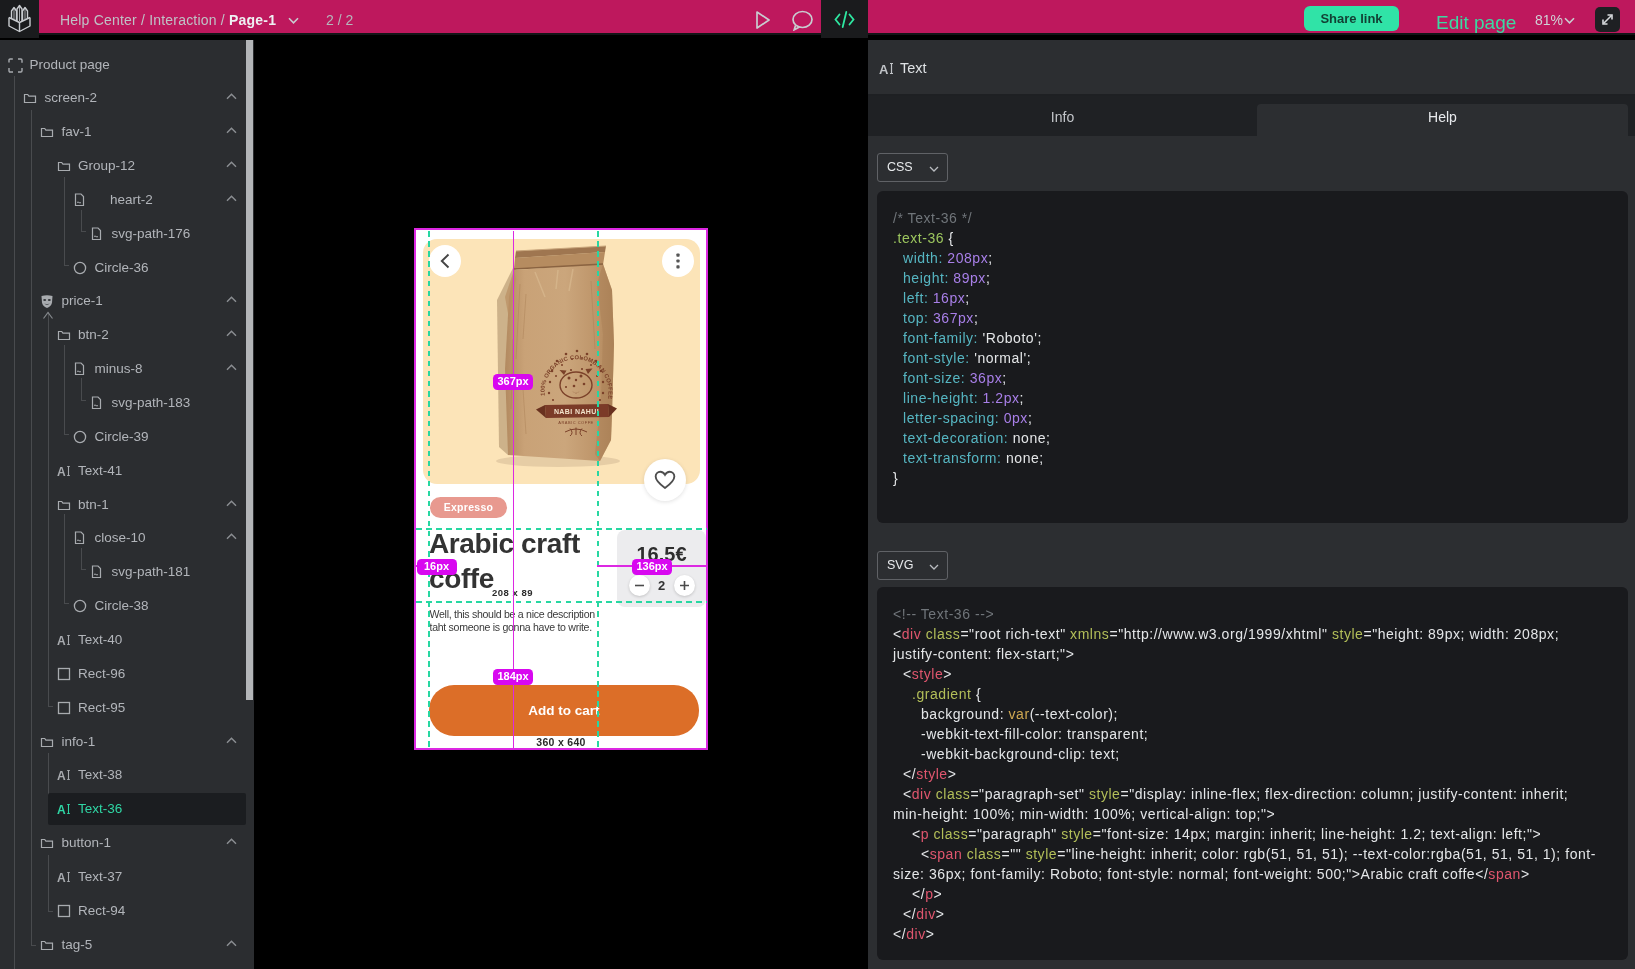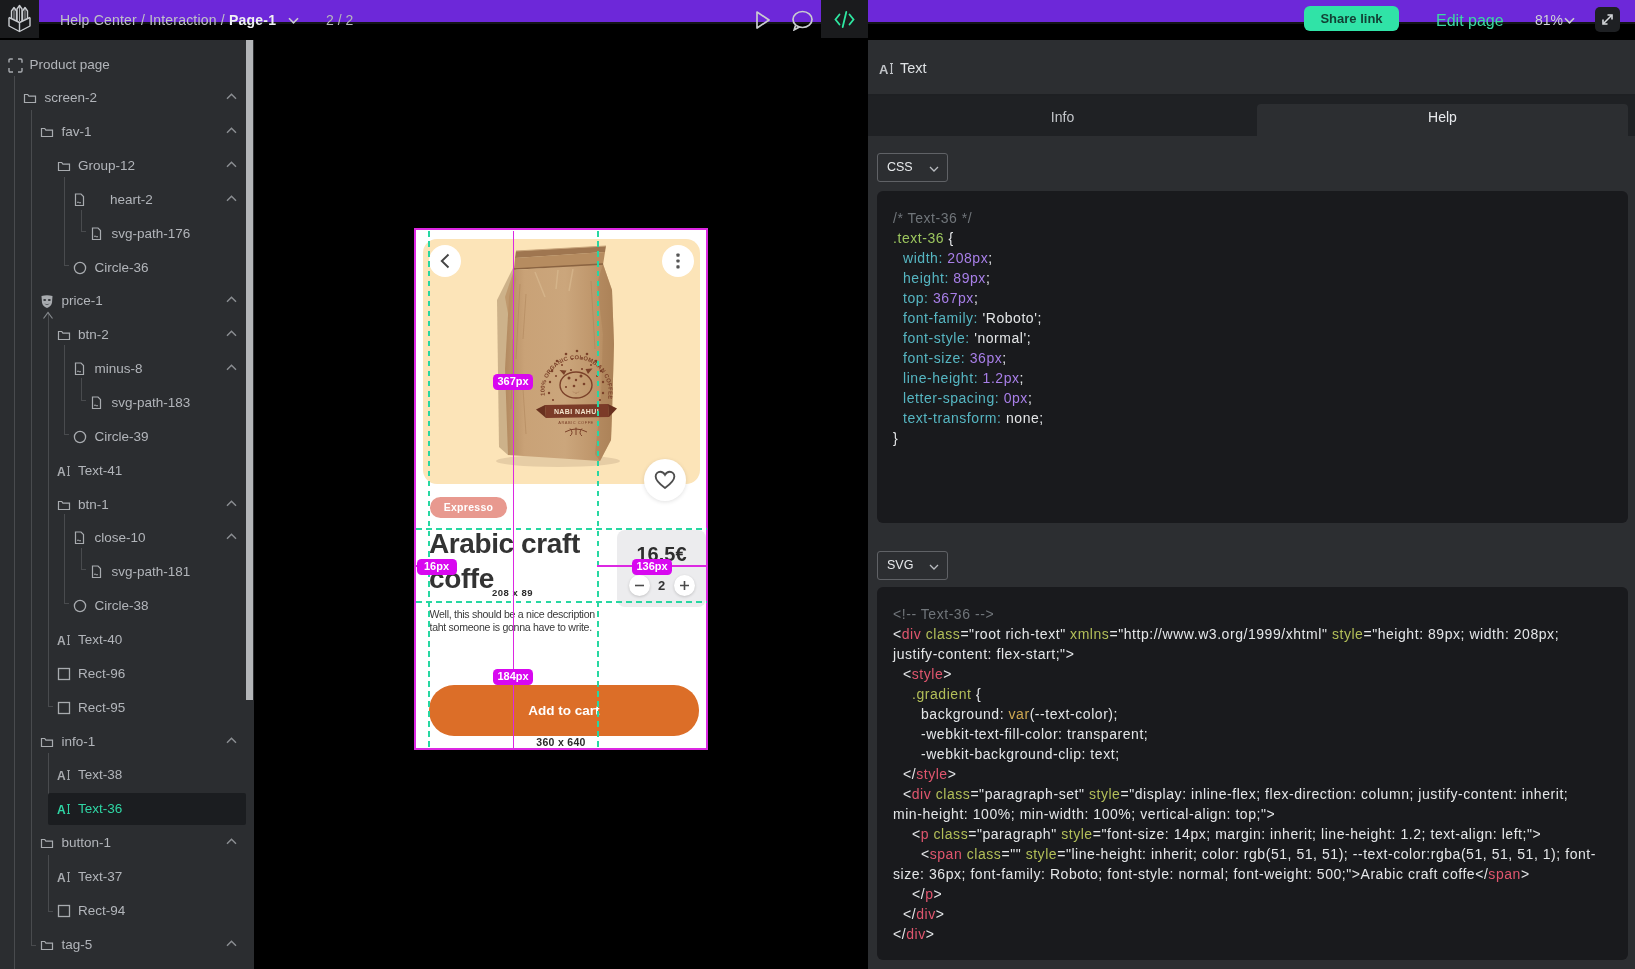--- a/index.html
+++ b/index.html
@@ -1,23 +1,23 @@
 <!DOCTYPE html>
 <html><head><meta charset="utf-8"><style>
 *{margin:0;padding:0;box-sizing:border-box}
 html,body{width:1635px;height:969px;overflow:hidden;background:#000;font-family:"Liberation Sans",sans-serif;-webkit-font-smoothing:antialiased}
-.topbar{position:absolute;left:0;top:0;width:1635px;height:24px;background:#6d28d9;border-bottom:2px solid #141517}
+.topbar{position:absolute;left:0;top:0;width:1635px;height:35px;background:#be185d;border-bottom:2px solid #141517}
 .topbar span{line-height:0}
 .logotile{position:absolute;left:0;top:0;width:39px;height:38px;background:#1a1b1d;display:flex;align-items:center;justify-content:center}
 .crumb{position:absolute;left:60px;top:12px;font-size:14px;color:#bfc2c6;letter-spacing:0.2px}
 .crumbb{color:#eef0f2;font-weight:bold}
 .pagecnt{position:absolute;left:326px;top:12px;font-size:14px;color:#b5b8bc}
 .codetile{position:absolute;left:821px;top:0;width:47px;height:38px;background:#1a1b1d;display:flex;align-items:center;justify-content:center}
 .sharebtn{position:absolute;left:1304px;top:6px;width:95px;height:25px;background:#30e3a7;border-radius:6px;color:#123f33;font-size:13px;font-weight:bold;text-align:center;line-height:25px}
-.editpage{position:absolute;left:1436px;top:12px;font-size:16px;color:#3bd9a2}
+.editpage{position:absolute;left:1436px;top:12px;font-size:19px;color:#3bd9a2}
 .zoomtxt{position:absolute;left:1535px;top:12px;font-size:14px;color:#cfd2d6}
 .exptile{position:absolute;left:1595px;top:7px;width:25px;height:25px;background:#1e2023;border-radius:5px;display:flex;align-items:center;justify-content:center}
 .sidebar{position:absolute;left:0;top:40px;width:254px;height:931px;background:#2b2d30;overflow:hidden}
 .tl{position:absolute;width:1px;background:#494b4e}
 .te{position:absolute;width:5px;height:1px;background:#494b4e}
 .sbar{position:absolute;left:246px;top:0;width:7px;height:660px;background:#b3b5b8}
 .selrow{position:absolute;left:48px;width:198px;height:32px;background:#1b1d20;border-radius:2px}
 .icon{position:absolute;width:15px;height:15px}
 .lbl{position:absolute;font-size:13.5px;color:#b2b5ba;white-space:nowrap}
 .lbl.sel{color:#2fd6a4}
@@ -453,26 +453,28 @@
       <span class="tabcodet">Help</span>
     </div>
 <div class="dd" style="top:113px">CSS<span class="ddc"><svg width="10" height="6" viewBox="0 0 10 6">
           <path d="M1 1 L5 5 L9 1" fill="none" stroke="#b9bcc0" stroke-width="1.3"></path>
         </svg></span></div>
 <div class="codeblk" style="top:151px;height:332px">
 <div class="cl" style="padding-left:0px"><span class="g">/* Text-36 */</span></div>
 <div class="cl" style="padding-left:0px"><span class="gr">.text-36</span><span class="w"> {</span></div>
 <div class="cl" style="padding-left:10px"><span class="c">width:</span><span class="w"> </span><span class="p">208px</span><span class="w">;</span></div>
 <div class="cl" style="padding-left:10px"><span class="c">height:</span><span class="w"> </span><span class="p">89px</span><span class="w">;</span></div>
+<div class="cl" style="padding-left:10px"><span class="c">left:</span><span class="w"> </span><span class="p">16px</span><span class="w">;</span></div>
 <div class="cl" style="padding-left:10px"><span class="c">top:</span><span class="w"> </span><span class="p">367px</span><span class="w">;</span></div>
 <div class="cl" style="padding-left:10px"><span class="c">font-family:</span><span class="w"> </span><span class="w">'Roboto'</span><span class="w">;</span></div>
 <div class="cl" style="padding-left:10px"><span class="c">font-style:</span><span class="w"> </span><span class="w">'normal'</span><span class="w">;</span></div>
 <div class="cl" style="padding-left:10px"><span class="c">font-size:</span><span class="w"> </span><span class="p">36px</span><span class="w">;</span></div>
 <div class="cl" style="padding-left:10px"><span class="c">line-height:</span><span class="w"> </span><span class="p">1.2px</span><span class="w">;</span></div>
 <div class="cl" style="padding-left:10px"><span class="c">letter-spacing:</span><span class="w"> </span><span class="p">0px</span><span class="w">;</span></div>
+<div class="cl" style="padding-left:10px"><span class="c">text-decoration:</span><span class="w"> </span><span class="w">none</span><span class="w">;</span></div>
 <div class="cl" style="padding-left:10px"><span class="c">text-transform:</span><span class="w"> </span><span class="w">none</span><span class="w">;</span></div>
 <div class="cl" style="padding-left:0px"><span class="w">}</span></div>
 </div>
 <div class="dd" style="top:511px">SVG<span class="ddc"><svg width="10" height="6" viewBox="0 0 10 6">
           <path d="M1 1 L5 5 L9 1" fill="none" stroke="#b9bcc0" stroke-width="1.3"></path>
         </svg></span></div>
 <div class="codeblk" style="top:547px;height:373px">
 <div class="cl" style="padding-left:0px"><span class="g">&lt;!-- Text-36 --&gt;</span></div>
 <div class="cl" style="padding-left:0px"><span class="w">&lt;</span><span class="r">div</span><span class="w"> </span><span class="y">class</span><span class="w">="root rich-text" </span><span class="y">xmlns</span><span class="w">="http://www.w3.org/1999/xhtml" </span><span class="y">style</span><span class="w">="height: 89px; width: 208px;</span></div>
 <div class="cl" style="padding-left:0px"><span class="w">justify-content: flex-start;"&gt;</span></div>

